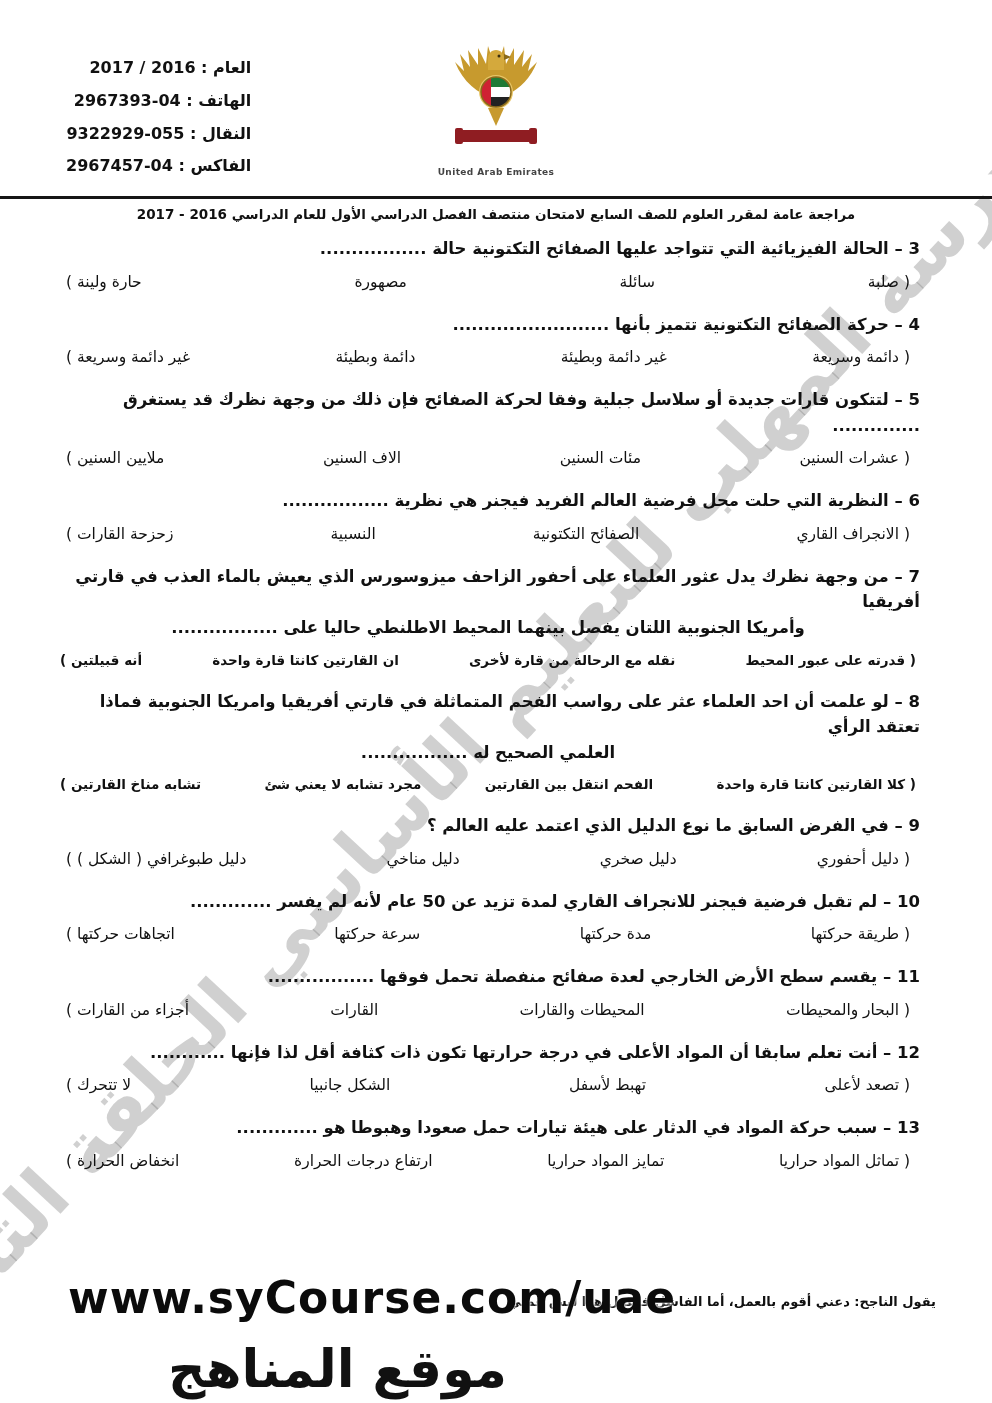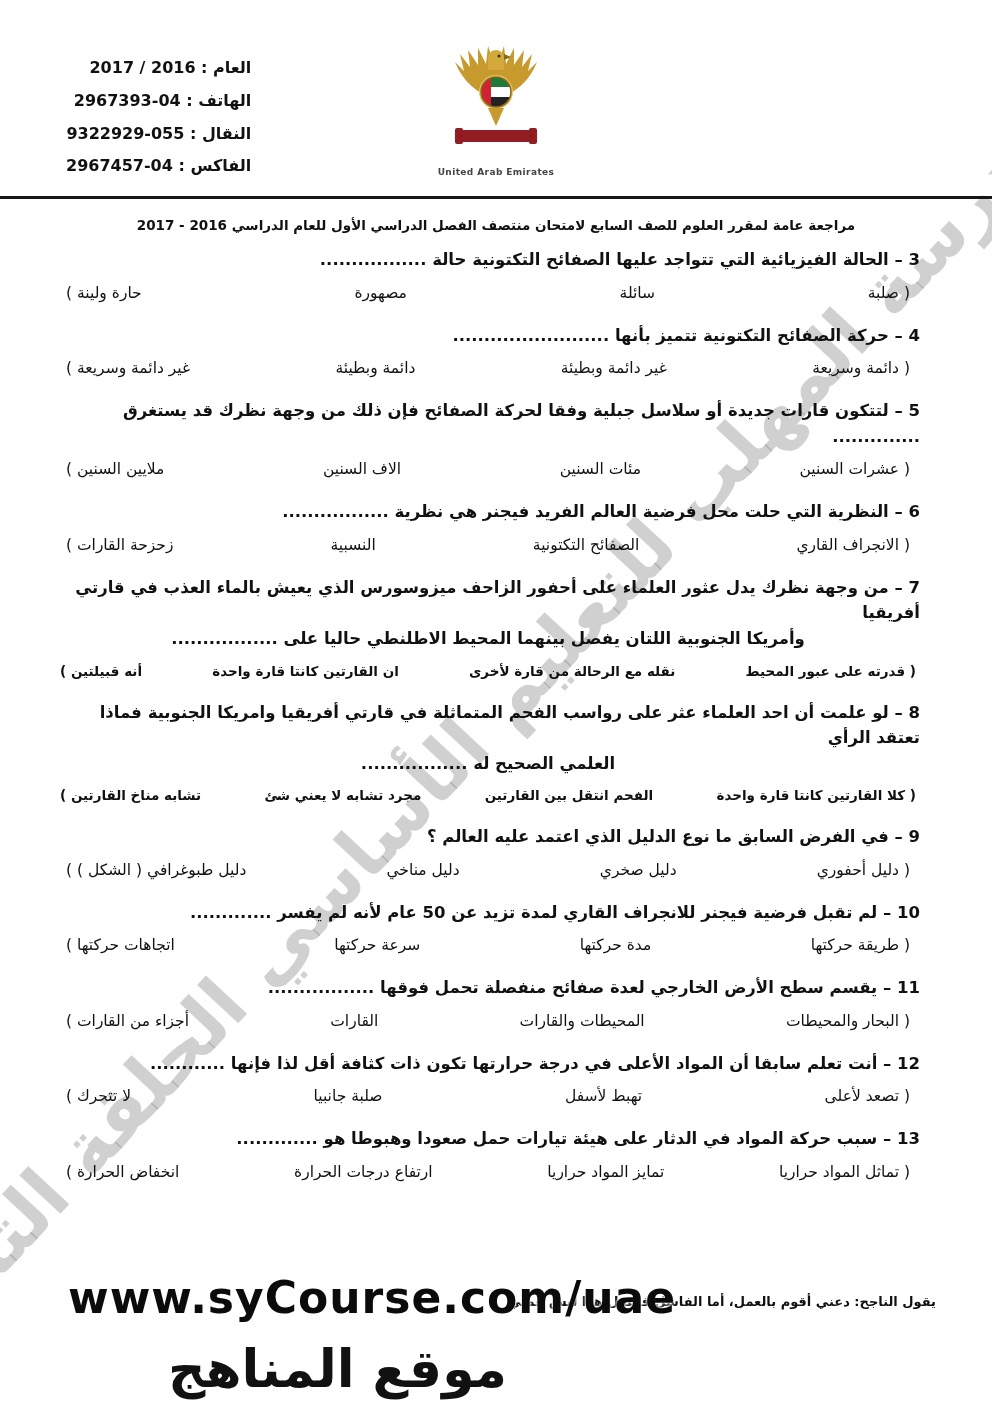--- a/index.html
+++ b/index.html
@@ -21,21 +21,21 @@
   
   header { position:relative; height:148px; margin:46px 56px 0 56px; }
   .h-right { position:absolute; right:4px; top:6px; text-align:right; }
   .h-left  { position:absolute; left:10px; top:6px; text-align:right; }
   .h-right .hline, .h-left .hline { font-weight:bold; font-size:16px; line-height:2.05; }
   .emblem { position:absolute; left:50%; transform:translateX(-50%); top:-4px; text-align:center; width:120px; }
   .emblem-caption { font-size:9px; font-weight:bold; color:#444; margin-top:11px; letter-spacing:.4px; }
 
   .rule { border-top:3px solid #161616; margin-top:2px; }
 
-  .doc-title { text-align:center; font-weight:bold; font-size:13.5px; margin-top:18px; }
+  .doc-title { text-align:center; font-weight:bold; font-size:13.5px; margin-top:7px; }
 
   
   main { padding:14px 72px 0 56px; }
   .q-line { font-weight:bold; font-size:16.5px; line-height:1.55; text-align:right; }
   .q-line2 { text-align:center; }
   .q-opts {
     display:flex; justify-content:space-between; align-items:baseline;
     font-size:15.5px; padding:0 10px; margin:11px 0 21px 0;
   }
   .q-opts.compact { font-size:13.5px; font-weight:bold; padding:0 4px; }
@@ -196,21 +196,21 @@
             <span class="opt">القارات</span>
             <span class="opt">أجزاء من القارات  )</span>
           </div>
   </section>
         <section class="q">
     <div class="q-line q-line1">12 – أنت تعلم سابقا أن المواد الأعلى في درجة حرارتها تكون ذات كثافة أقل لذا فإنها ............</div>
 
     <div class="q-opts">
             <span class="opt">( تصعد لأعلى</span>
             <span class="opt">تهبط لأسفل</span>
-            <span class="opt">صلبة جانبيا</span>
+            <span class="opt">الشكل جانبيا</span>
             <span class="opt">لا تتحرك  )</span>
           </div>
   </section>
         <section class="q">
     <div class="q-line q-line1">13 – سبب حركة المواد في الدثار على هيئة تيارات حمل صعودا وهبوطا هو .............</div>
 
     <div class="q-opts">
             <span class="opt">( تماثل المواد حراريا</span>
             <span class="opt">تمايز المواد حراريا</span>
             <span class="opt">ارتفاع درجات الحرارة</span>

